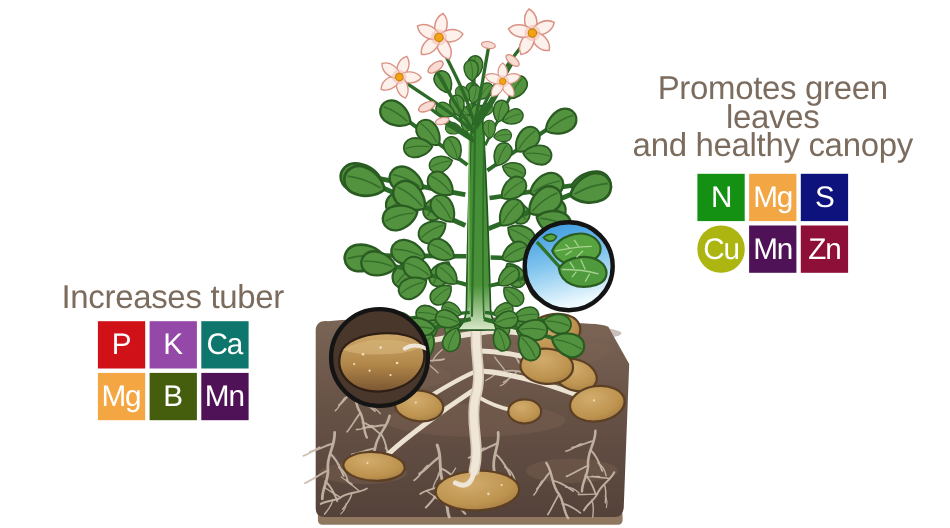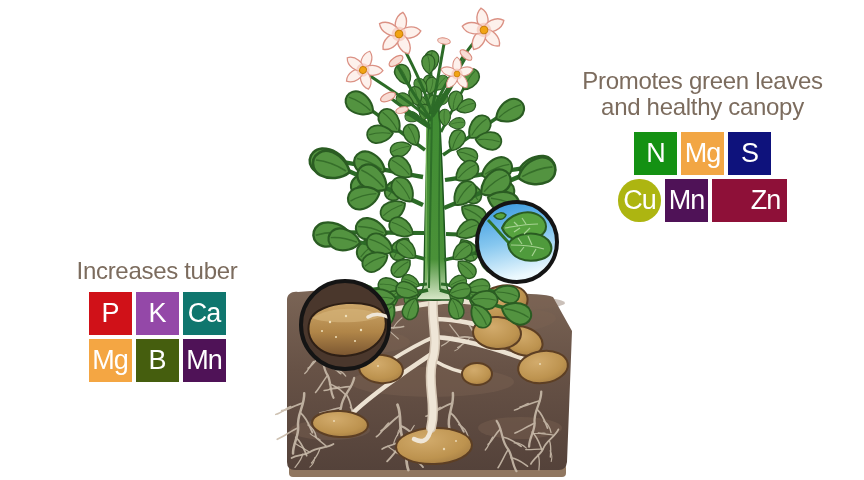--- a/index.html
+++ b/index.html
@@ -5,21 +5,21 @@
   html,body{margin:0;padding:0;}
   body{
     width:864px;height:480px;overflow:hidden;background:#ffffff;
     font-family:"Liberation Sans", sans-serif;
   }
   .stage{position:relative;width:864px;height:480px;background:#ffffff;}
   .illustration{position:absolute;left:0;top:0;}
   .panel{position:absolute;text-align:center;}
   .panel-left{left:28px;top:258px;width:258px;}
   .panel-right{left:562px;top:68px;width:281px;}
-  .heading{font-size:24px;line-height:26px;letter-spacing:-0.3px;color:#7c6c5e;}
+  .heading{font-size:30px;line-height:26px;letter-spacing:-0.3px;color:#7c6c5e;}
   .badge-grid{display:flex;flex-direction:column;gap:4px;align-items:center;margin-top:8px;}
   .panel-right .badge-grid{margin-top:12px;}
   .badge-row{display:flex;gap:4px;justify-content:center;}
   .badge{
     width:43px;height:43px;display:flex;align-items:center;justify-content:center;
     color:#ffffff;font-size:27px;line-height:1;letter-spacing:-1px;
   }
 </style>
 </head>
 <body>
@@ -286,18 +286,18 @@
     </div>
     <div class="badge-grid">
       <div class="badge-row">
         <span class="badge" style="background-color: rgb(20, 145, 19);">N</span>
         <span class="badge" style="background-color: rgb(242, 166, 68);">Mg</span>
         <span class="badge" style="background-color: rgb(14, 18, 124);">S</span>
       </div>
       <div class="badge-row">
         <span class="badge" style="background-color: rgb(173, 181, 17); border-radius: 21px;">Cu</span>
         <span class="badge" style="background-color: rgb(79, 18, 87);">Mn</span>
-        <span class="badge" style="background-color: rgb(142, 16, 56); padding-left: 32px;">Zn</span>
+        <span class="badge" style="background-color: rgb(142, 16, 56);">Zn</span>
       </div>
     </div>
   </div>
 
 </div>
 
 </body></html>

